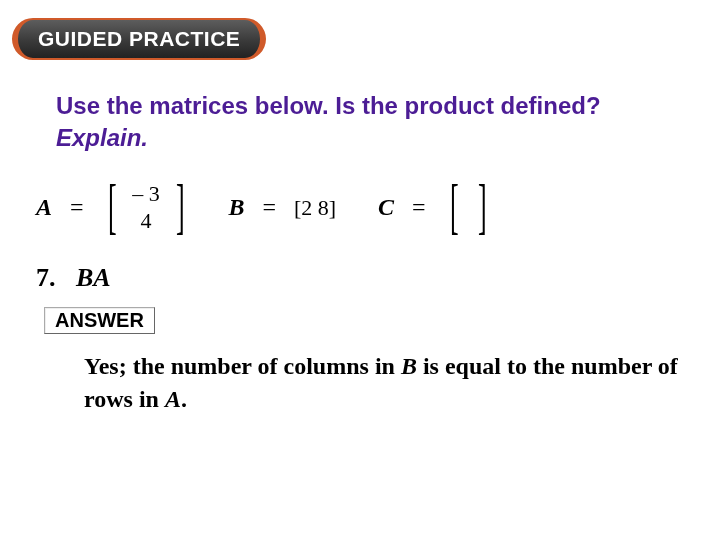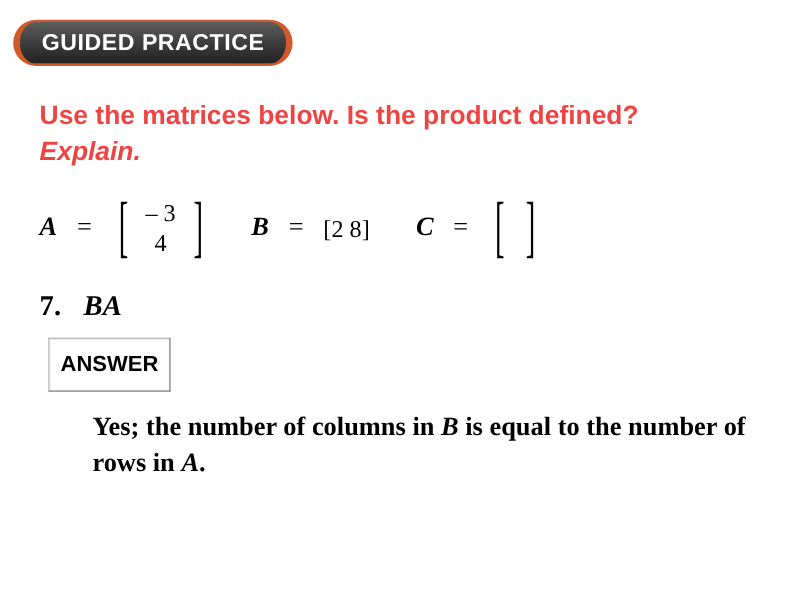--- a/index.html
+++ b/index.html
@@ -34,23 +34,24 @@
   }
   .subtitle {
     font-family: "Times New Roman", Times, serif;
     font-weight: bold;
     font-size: 24px;
     color: #000;
   }
   .instruction {
     font-weight: bold;
     font-size: 24px;
-    color: #ef4444;
+    color: #4c1d95;
     padding: 22px 24px 8px 36px;
     line-height: 1.35;
+    margin-left: 20px;
   }
   .instruction .explain {
     font-style: italic;
   }
   .mat-row {
     display: flex;
     align-items: center;
     padding: 14px 24px 6px 36px;
     font-family: "Times New Roman", Times, serif;
     font-size: 24px;
@@ -105,21 +106,21 @@
   .qexpr { font-style: italic; }
   .ansbox {
     display: inline-block;
     background: #fff;
     border: 1px solid #666;
     border-top-color: #aaa;
     border-left-color: #aaa;
     font-weight: bold;
     font-size: 20px;
     font-family: Arial, sans-serif;
-    padding: 12px 10px;
+    padding: 1px 10px;
     margin: 10px 0 6px 44px;
     box-shadow: inset 1px 1px 0 #eee;
   }
   .answer {
     font-family: "Times New Roman", Times, serif;
     font-weight: bold;
     font-size: 24px;
     padding: 10px 36px 10px 44px;
     line-height: 1.4;
     margin-left: 40px;

